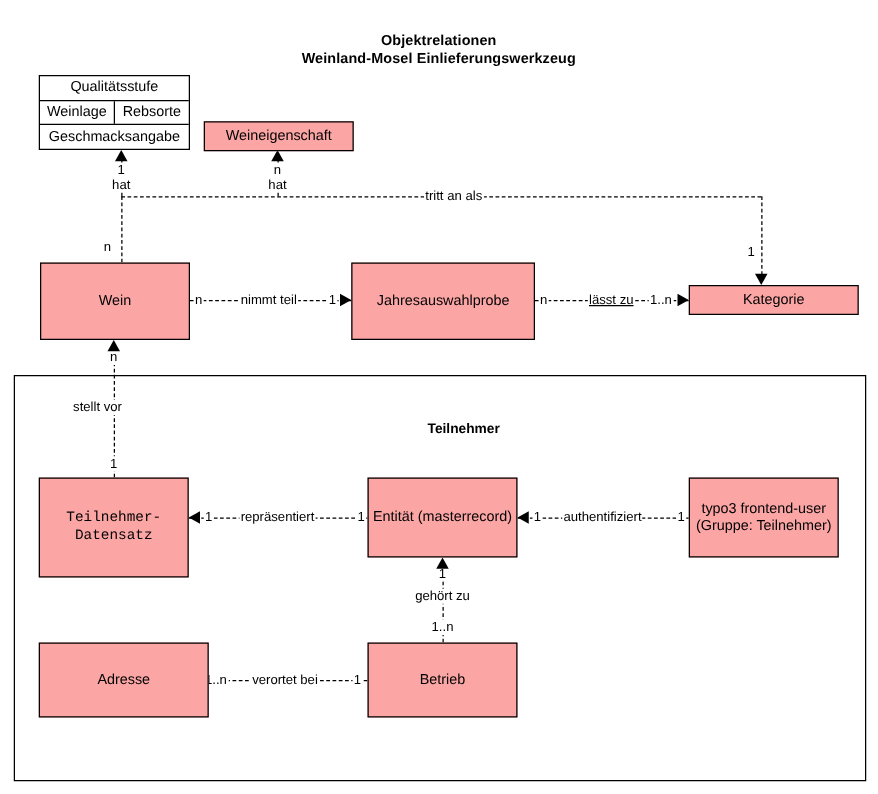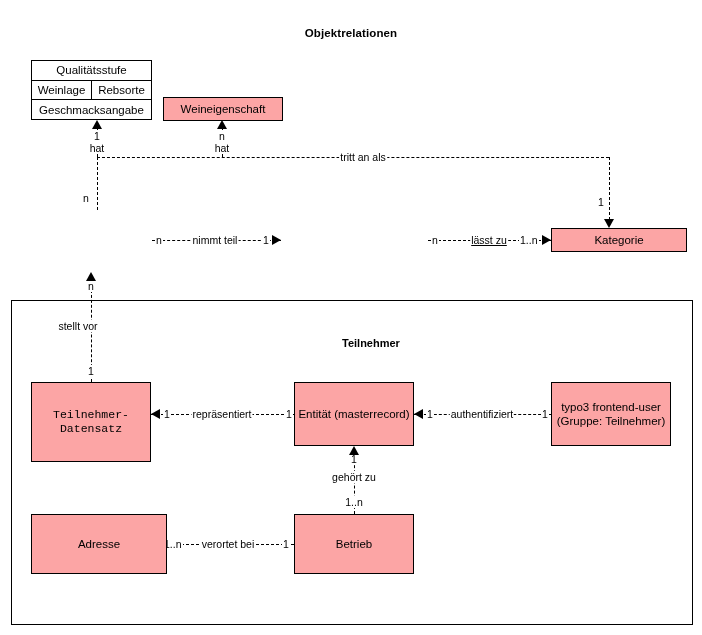--- a/index.html
+++ b/index.html
@@ -143,20 +143,21 @@
     padding: 0 1px;
   }
   .lbl-c { transform: translateX(-50%); text-align: center; }
 </style>
 </head>
 <body>
 
 <div id="canvas">
 
   <div class="title title-l1">Objektrelationen</div>
+  <div class="title title-l2">Weinland-Mosel Einlieferungswerkzeug</div>
 
   <div class="container-box" style="left:11px; top:300px; width:682px; height:325px;"></div>
   <div class="container-title" style="left:322px; top:337px;">Teilnehmer</div>
 
   <div class="vline" style="left:97px; top:157px; height:53px;"></div>
 
   <div class="vline" style="left:97px; top:128px; height:29px;"></div>
   <div class="arrow arrow-up" style="left:92px; top:120px;"></div>
   <div class="lbl lbl-c" style="left:97px; top:130px;">1</div>
   <div class="lbl lbl-c" style="left:97px; top:142px;">hat</div>
@@ -185,21 +186,27 @@
     </div>
     <div class="stack-row">
       <div class="stack-cell">Geschmacksangabe</div>
     </div>
   </div>
 
   <div class="box" style="left:163px; top:97px; width:120px; height:24px;">
     <span>Weineigenschaft</span>
   </div>
 
-
+  <div class="box" style="left:32px; top:210px; width:120px; height:62px;">
+    <span>Wein</span>
+  </div>
+
+  <div class="box" style="left:281px; top:210px; width:147px; height:62px;">
+    <span>Jahresauswahlprobe</span>
+  </div>
 
   <div class="box" style="left:551px; top:228px; width:136px; height:24px;">
     <span>Kategorie</span>
   </div>
 
   <div class="hline" style="left:152px; top:240px; width:129px;"></div>
   <div class="lbl" style="left:155px; top:234px;">n</div>
   <div class="lbl lbl-c" style="left:215px; top:234px;">nimmt teil</div>
   <div class="lbl" style="left:262px; top:234px;">1</div>
   <div class="arrow arrow-right" style="left:272px; top:235px;"></div>

